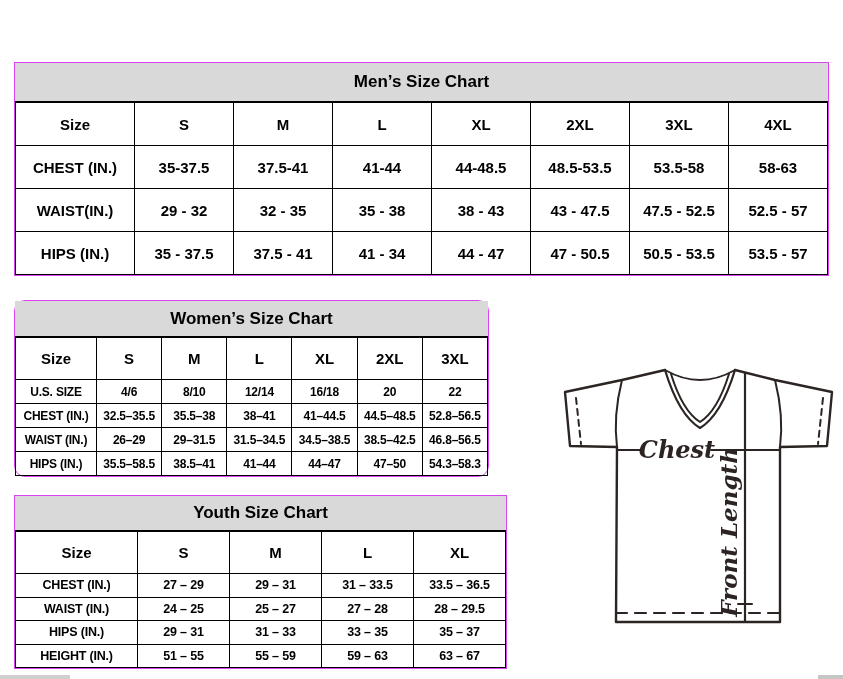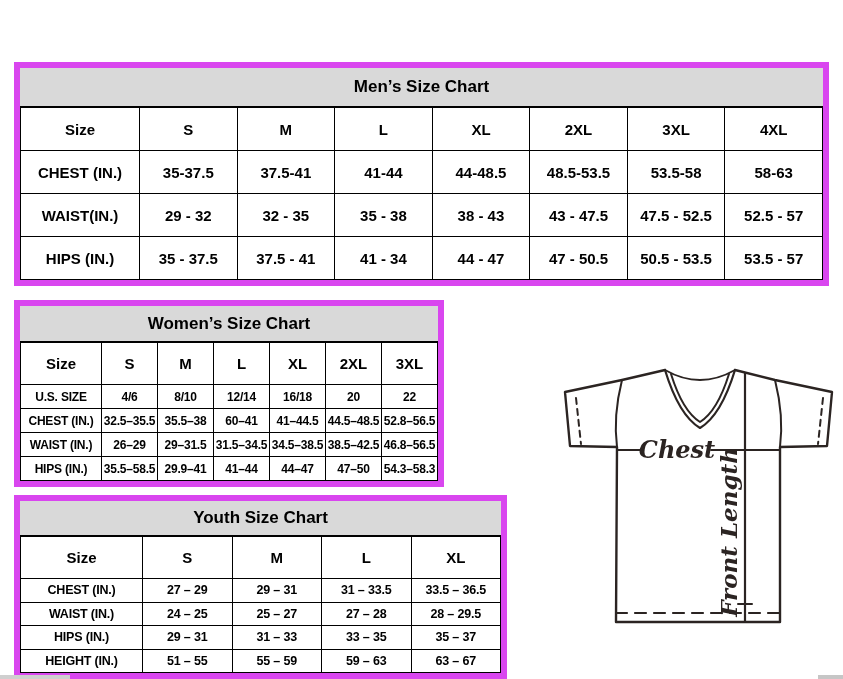--- a/index.html
+++ b/index.html
@@ -3,36 +3,36 @@
 <meta charset="utf-8">
 <style>
   * { margin:0; padding:0; box-sizing:border-box; }
   html,body { background:#fff; }
   body { width:843px; height:679px; font-family:"Liberation Sans",sans-serif; color:#000; }
   .page { position:relative; width:843px; height:679px; background:#fff; overflow:hidden; }
 
   .title { position:absolute; top:7px; left:0; width:812px; text-align:center;
            font-size:23px; font-weight:bold; letter-spacing:0.2px; }
 
-  .chart { position:absolute; border:6px solid #d946ef; background:#fff; }
+  .chart { position:absolute; border:1px solid #d946ef; background:#fff; }
   .band  { background:#d9d9d9; border-bottom:1px solid #000; display:flex;
            align-items:center; justify-content:center; font-weight:bold; font-size:17px; }
 
   table { border-collapse:collapse; table-layout:fixed; width:100%; }
   td { border:1px solid #000; text-align:center; vertical-align:middle;
        font-weight:bold; padding:0; overflow:hidden; white-space:nowrap; }
 
   
   .mens   { left:14px; top:62px;  width:815px; }
   .mens .band { height:39px; }
   .mens tr { height:43px; }
   .mens td { font-size:15px; }
 
   
-  .womens { left:14px; top:300px; width:430px; }
+  .womens { left:14px; top:300px; width:475px;border-radius:11px; }
   .womens .band { height:36px; }
   .womens tr.hdr { height:42px; }
   .womens tr.dat { height:24px; }
   .womens tr.hdr td { font-size:15px; }
   .womens tr.dat td { font-size:12px; letter-spacing:-0.2px; }
 
   
   .youth  { left:14px; top:495px; width:493px; }
   .youth .band { height:35px; }
   .youth tr.hdr { height:42px; }
@@ -143,38 +143,38 @@
         <td>8/10</td>
         <td>12/14</td>
         <td>16/18</td>
         <td>20</td>
         <td>22</td>
       </tr>
       <tr class="dat">
         <td>CHEST (IN.)</td>
         <td>32.5–35.5</td>
         <td>35.5–38</td>
-        <td>60–41</td>
+        <td>38–41</td>
         <td>41–44.5</td>
         <td>44.5–48.5</td>
         <td>52.8–56.5</td>
       </tr>
       <tr class="dat">
         <td>WAIST (IN.)</td>
         <td>26–29</td>
         <td>29–31.5</td>
         <td>31.5–34.5</td>
         <td>34.5–38.5</td>
         <td>38.5–42.5</td>
         <td>46.8–56.5</td>
       </tr>
       <tr class="dat">
         <td>HIPS (IN.)</td>
         <td>35.5–58.5</td>
-        <td>29.9–41</td>
+        <td>38.5–41</td>
         <td>41–44</td>
         <td>44–47</td>
         <td>47–50</td>
         <td>54.3–58.3</td>
       </tr>
     </tbody>
       </table>
   </div>
 
   <div class="chart youth">

